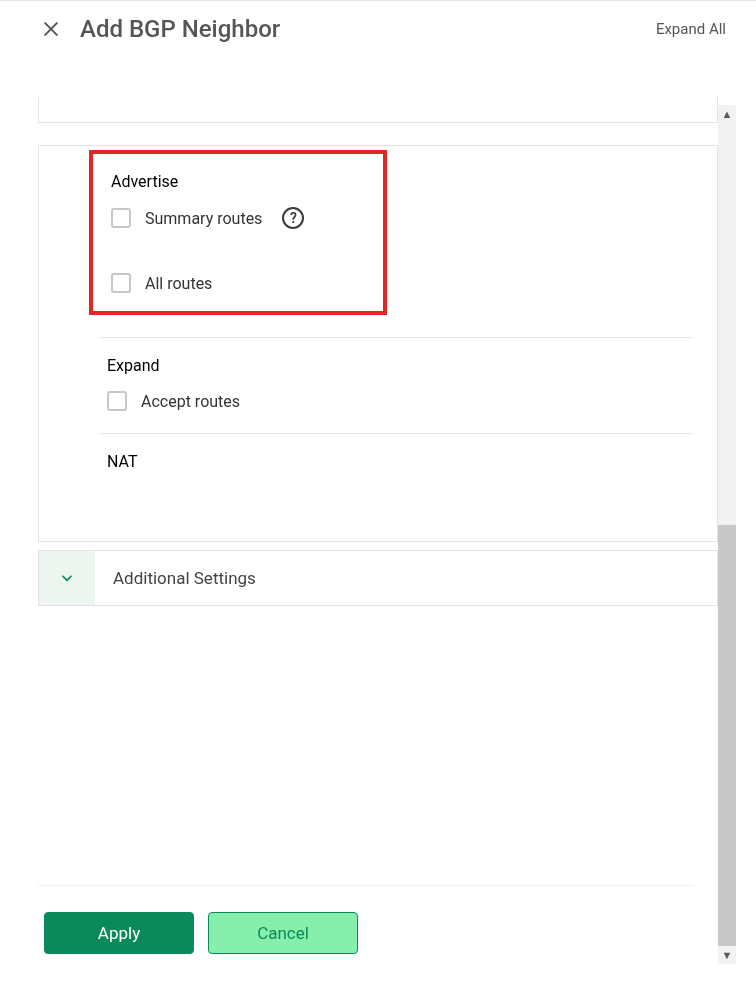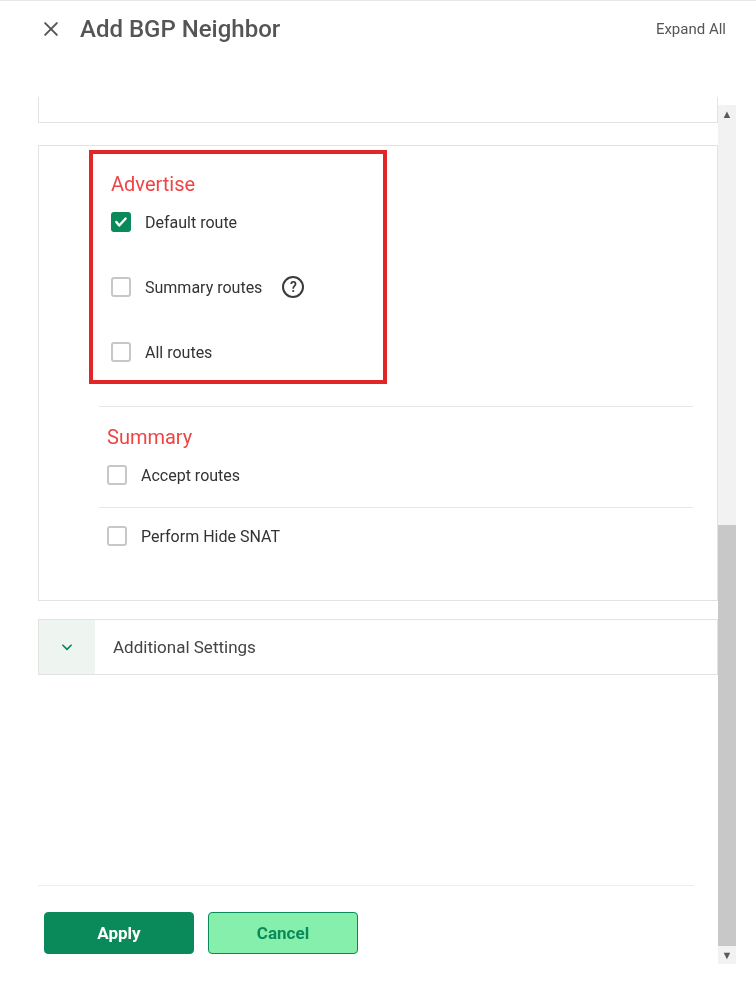--- a/index.html
+++ b/index.html
@@ -126,22 +126,22 @@
 
   .highlight-box {
     border: 4px solid #e02626;
     padding: 18px 20px 18px 18px;
     margin-top: 4px;
     margin-left: -10px;
     width: 298px;
   }
 
   .group-label {
-    font-size: 20px;
-    color: #ef4444;
+    font-size: 16px;
+    color: #000000;
     margin-bottom: 16px;
   }
 
   .chk-row {
     display: flex;
     align-items: center;
     gap: 14px;
     font-size: 16px;
     color: #333;
   }
@@ -176,42 +176,42 @@
 
   .divider {
     border: none;
     border-top: 1px solid #e6e6e6;
     margin: 22px 0 18px 0;
   }
 
   .sub-group .chk-row { margin-top: 12px; }
   .group2 { padding-left: 8px; }
 
-  .panel.collapsed { margin-top: 18px; }
+  .panel.collapsed { margin-top: 8px; }
 
   
   .footer {
     position: absolute;
     bottom: 10px;
     left: 6px;
     display: flex;
     gap: 14px;
   }
   .footer-divider {
     position: absolute;
     left: 0; right: 24px;
     bottom: 78px;
     border-top: 1px solid #eee;
   }
   .btn {
     height: 42px;
     min-width: 150px;
     border-radius: 4px;
     font-size: 17px;
-    font-weight: 700;
+    font-weight: 400;
     display: flex; align-items: center; justify-content: center;
     cursor: pointer;
     user-select: none;
   }
   .btn-primary {
     background: #0a8a5a;
     color: #fff;
     border: 1px solid #0a8a5a;
   }
   .btn-secondary {
@@ -255,66 +255,53 @@
 
       <div class="prev-card-bottom"></div>
 
       <div class="panel">
 
         <div class="panel-body">
 
           <div class="highlight-box">
             <div class="group-label">Advertise</div>
 
-            <div class="chk-row">
-              <div class="chk checked">
-                <svg viewBox="0 0 24 24" width="14" height="14" fill="none" stroke="#ffffff" stroke-width="4" stroke-linecap="round" stroke-linejoin="round">
-                  <polyline points="4 12 9 18 20 6"></polyline>
-                </svg>
-              </div>
-              <span>Default route</span>
-            </div>
 
             <div class="chk-row">
               <div class="chk">
                 
               </div>
               <span>Summary routes</span>
               <div class="help-icon">?</div>
             </div>
 
             <div class="chk-row">
               <div class="chk">
                 
               </div>
               <span>All routes</span>
             </div>
           </div>
 
           <hr class="divider">
 
           <div class="group2 sub-group">
-            <div class="group-label">Summary</div>
+            <div class="group-label">Expand</div>
             <div class="chk-row">
               <div class="chk">
                 
               </div>
               <span>Accept routes</span>
             </div>
           </div>
 
           <hr class="divider">
 
           <div class="group2 sub-group">
-            <div class="chk-row">
-              <div class="chk">
-                
-              </div>
-              <span>Perform Hide SNAT</span>
-            </div>
+            <div class="group-label">NAT</div>
           </div>
 
         </div>
       </div>
 
       <div class="panel collapsed">
         <div class="panel-header">
           <div class="panel-chev-box">
             <svg class="chev" viewBox="0 0 24 24" fill="none" stroke="#0a8a5a" stroke-width="3" stroke-linecap="round" stroke-linejoin="round">
               <polyline points="5 9 12 16 19 9"></polyline>

